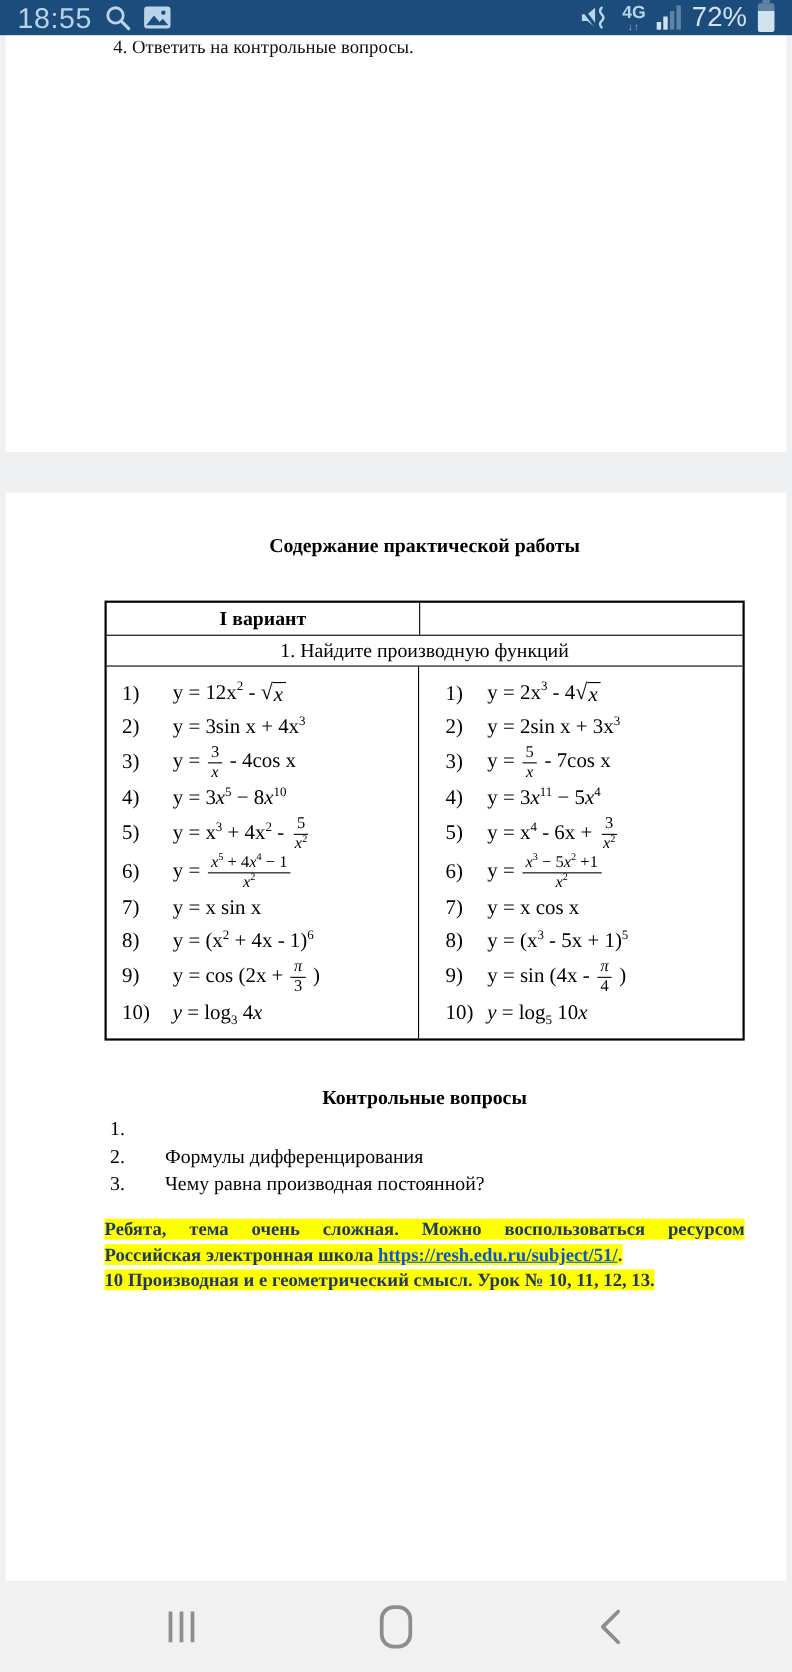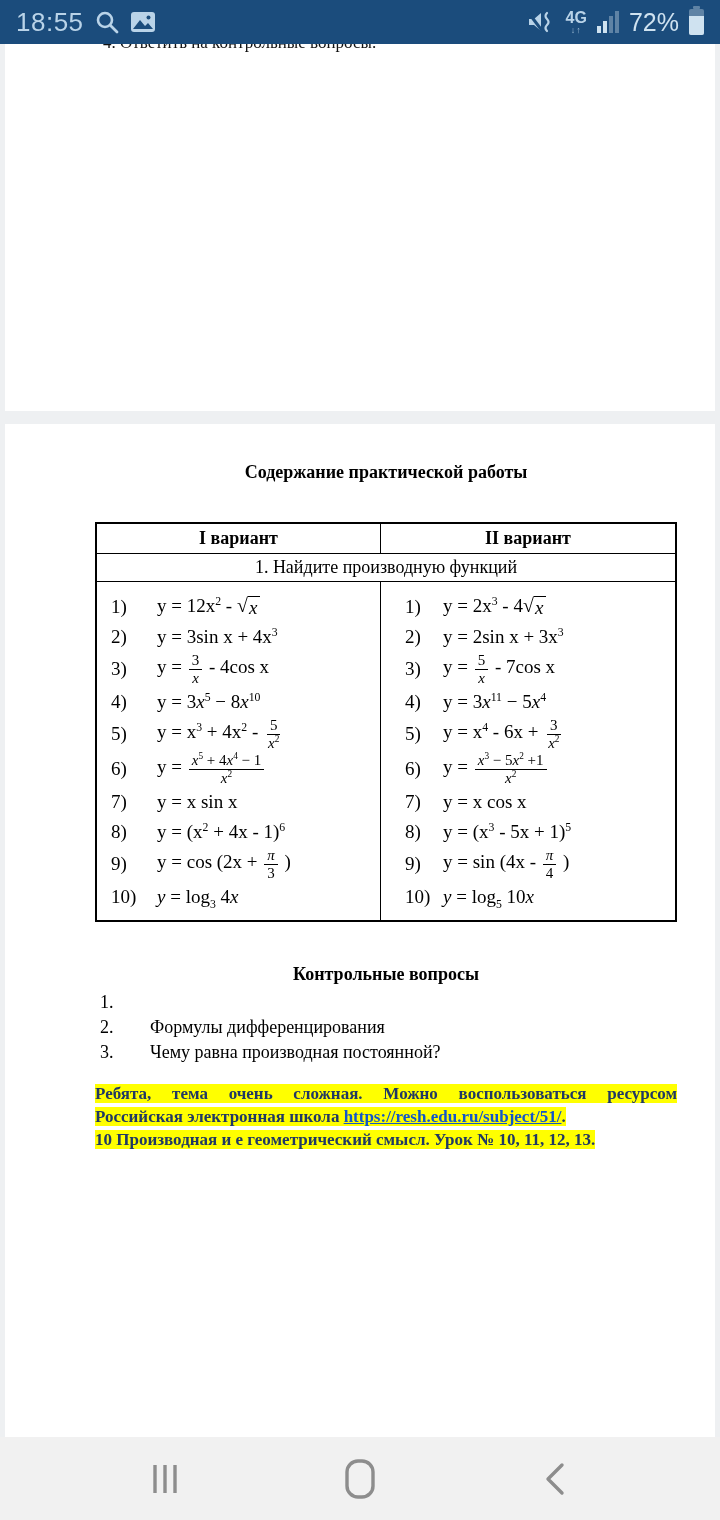--- a/index.html
+++ b/index.html
@@ -1,37 +1,37 @@
 <!DOCTYPE html>
 <html><head>
 <meta charset="utf-8">
 <style>
   html,body{margin:0;padding:0;}
   .screen{position:relative;width:720px;height:1520px;background:#eef0f2;overflow:hidden;
           font-family:"Liberation Serif", serif;}
   
-  .status-bar{position:absolute;left:0;top:0;width:720px;height:44px;background:#1b4c7c;z-index:10;
+  .status-bar{position:absolute;left:0;top:0;width:720px;height:32px;background:#1b4c7c;z-index:10;
               display:flex;align-items:center;justify-content:space-between;padding:0 16px;box-sizing:border-box;
               font-family:"Liberation Sans", sans-serif;color:#b9d3e8;}
   .sb-left,.sb-right{display:flex;align-items:center;gap:10px;}
   .sb-time{font-size:26px;letter-spacing:0.5px;}
   .sb-pct{font-size:25px;color:#cfe2f0;}
   .fourg{display:flex;flex-direction:column;align-items:center;line-height:1;}
   .fourg .g{font-size:16px;font-weight:bold;}
   .fourg .ar{font-size:9px;letter-spacing:1px;opacity:.8;}
   .sigbars{display:flex;align-items:flex-end;gap:2px;height:22px;}
   .sigbars i{display:block;width:4px;background:#cfe2f0;}
   .sigbars i.dim{background:#5f83a5;}
   .batt{position:relative;width:15px;height:26px;background:#5f83a5;border-radius:2px;}
   .batt .cap{position:absolute;top:-3px;left:4px;width:7px;height:3px;background:#5f83a5;border-radius:1px;}
   .batt .fill{position:absolute;bottom:0;left:0;width:100%;height:72%;background:#cfe2f0;border-radius:0 0 2px 2px;}
   
   .page{position:absolute;left:5px;width:710px;background:#ffffff;}
   .page1{top:0;height:411px;}
-  .page2{top:424px;height:1013px;}
+  .page2{top:448px;height:1013px;}
   .partial-line{position:absolute;left:98px;top:33px;font-size:17px;color:#111;}
   .doc-title{position:absolute;left:90px;width:582px;top:98px;text-align:center;font-weight:bold;font-size:18px;color:#000;}
   
   .wtable{position:absolute;left:90px;top:98px;width:582px;border:2px solid #000;box-sizing:border-box;font-size:18px;color:#000;}
   .trow{display:flex;border-bottom:1.5px solid #000;}
   .trow:last-child{border-bottom:none;}
   .hcell{box-sizing:border-box;padding:4px 0;text-align:center;font-weight:bold;}
   .hcell.c1{width:285px;border-right:1.5px solid #000;}
   .hcell.c2{width:295px;}
   .taskcell{width:100%;text-align:center;padding:3px 0;}
@@ -76,21 +76,20 @@
   <div class="page page1">
     <div class="partial-line">4. Ответить на контрольные вопросы.</div>
   </div>
 
   <div class="page page2">
     <div class="doc-title" style="top:38px;">Содержание практической работы</div>
 
     <div class="wtable">
       <div class="trow">
         <div class="hcell c1">I вариант</div>
-        <div class="hcell c2">II вариант</div>
       </div>
       <div class="trow">
         <div class="taskcell">1.  Найдите производную функций</div>
       </div>
       <div class="trow">
         <div class="bodycell c1" id="var1">
             <div class="prob-row">
               <span class="prob-num">1)</span>
               <span class="prob-formula"><span class="txt">y = 12x</span><span class="sup">2</span><span class="txt"> - </span><span class="sqrt">
                   <span class="radical">√</span>

